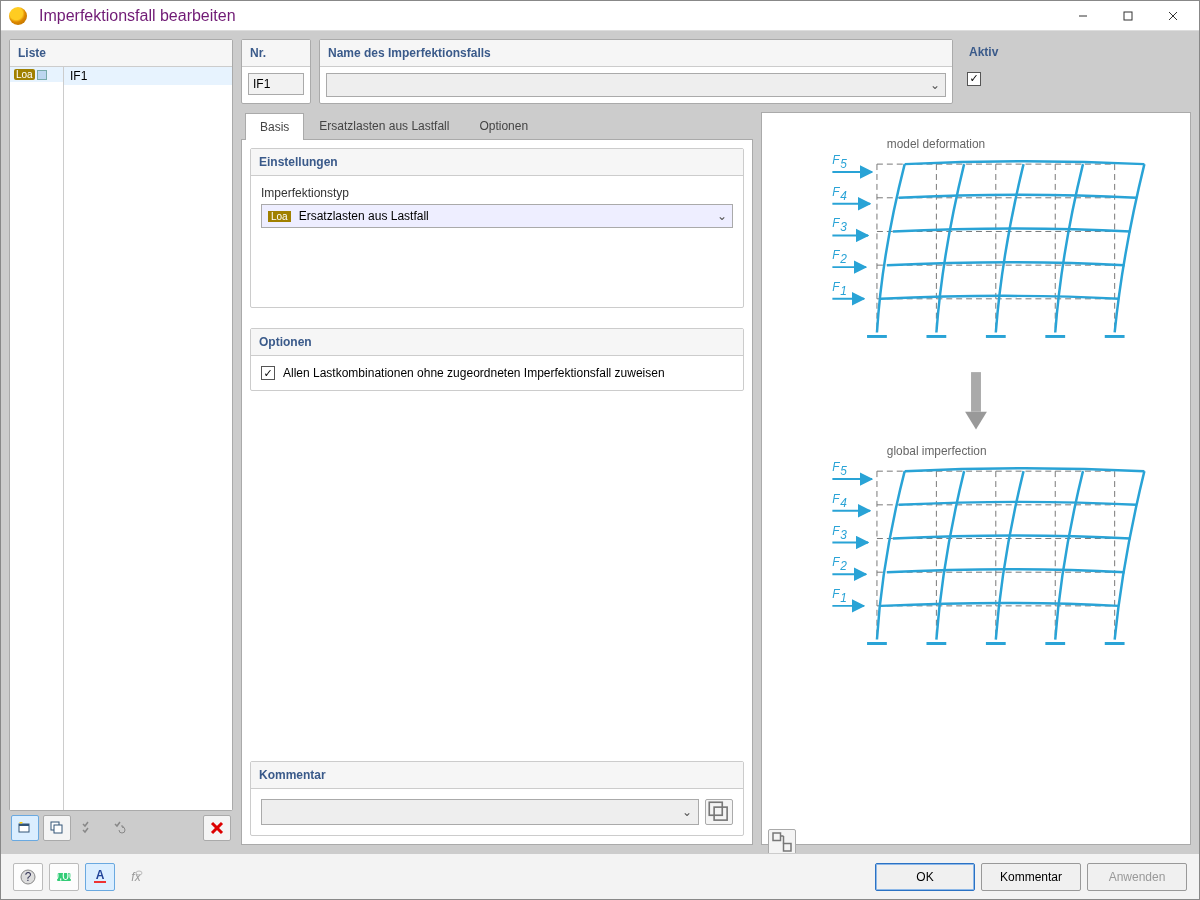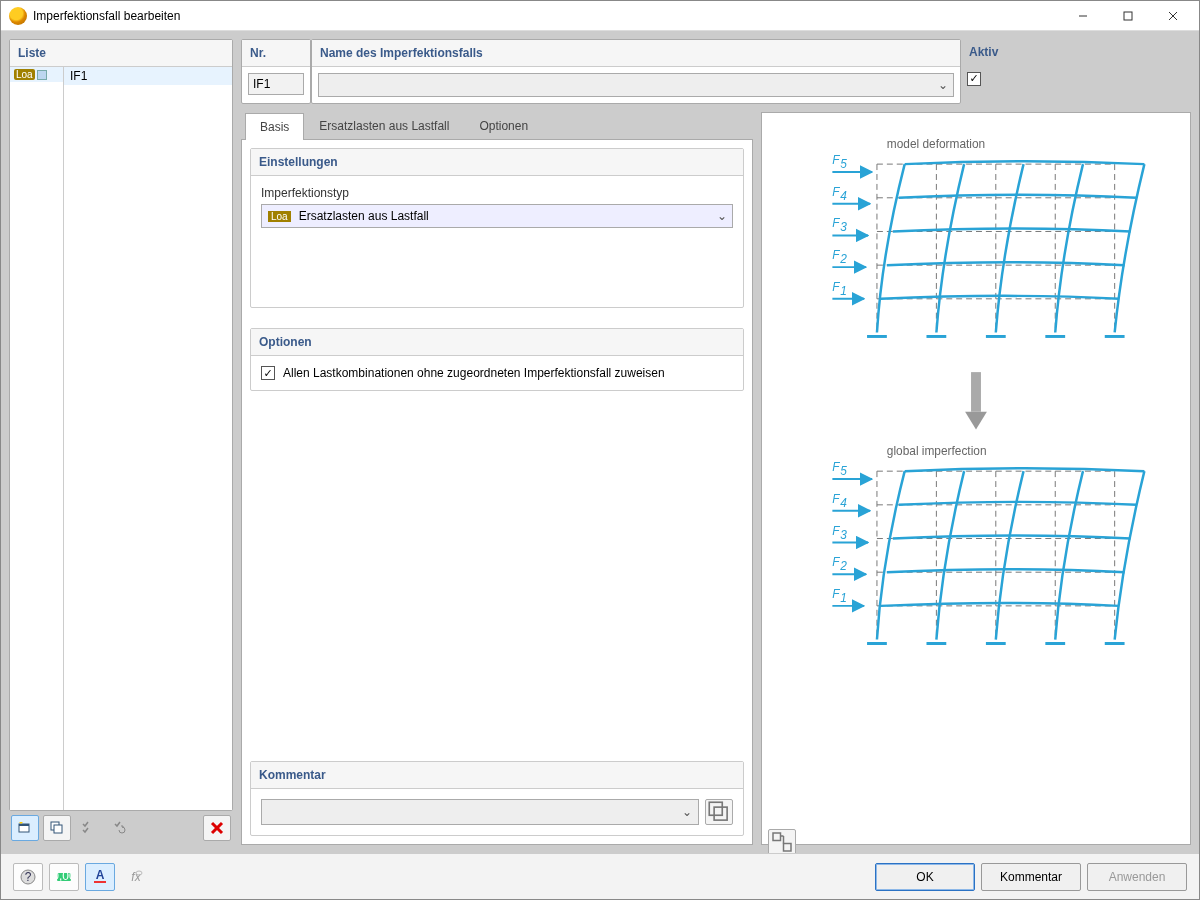--- a/index.html
+++ b/index.html
@@ -1,19 +1,19 @@
 <!DOCTYPE html>
 <html><head>
 <meta charset="utf-8">
 <style>
 * { box-sizing: border-box; margin: 0; padding: 0; font-family: "Segoe UI", Tahoma, sans-serif; font-size: 12px; }
 body { background: #fff; width: 1200px; height: 900px; overflow: hidden; display: flex; flex-direction: column; border: 1px solid #888; }
 .titlebar { height: 30px; display: flex; align-items: center; padding: 0 4px 0 8px; background: #fff; border-bottom: 1px solid #ddd; }
 .titlebar .app-icon { width: 18px; height: 18px; margin-right: 6px; background: radial-gradient(circle at 40% 35%, #fc2 0 40%, #d80 55%, #a60 100%); border-radius: 50%; position: relative; }
-.titlebar .title { flex: 1; color: #000000; font-size: 12px; }
+.titlebar .title { flex: 1; color: #701a75; font-size: 16px; margin-left: 6px; }
 .winbtn { width: 45px; height: 30px; display: flex; align-items: center; justify-content: center; color: #333; }
 .winbtn svg { width: 10px; height: 10px; }
 
 .workarea { flex: 1; background: #ccc; padding: 8px; display: flex; gap: 8px; min-height: 0; }
 
 .panel { background: #fff; border: 1px solid #aaa; border-radius: 2px; }
 .panel-header { color: #3a5a8a; font-weight: 600; padding: 6px 8px; background: #f6f6f6; border-bottom: 1px solid #ccc; }
 .panel-body { padding: 6px; }
 
 .left-col { width: 224px; display: flex; flex-direction: column; gap: 0; min-height: 0; }
@@ -25,21 +25,21 @@
 .tree-item .swatch { width:10px;height:10px;background:#bcd6f0;border:1px solid #7aa; }
 .name-col { flex:1; }
 .name-col .list-row { padding: 2px 6px; background:#E7F3FE; }
 .list-toolbar { display:flex; gap:4px; padding:4px 2px; align-items:center; }
 .tbtn { width:28px;height:26px;border:1px solid #aaa;background:#f4f4f4;display:flex;align-items:center;justify-content:center;border-radius:2px; }
 .tbtn svg{width:16px;height:16px;}
 .tbtn.danger svg{color:#d00;}
 .spacer{flex:1;}
 
 .right-area { flex:1; display:flex; flex-direction:column; gap:8px; min-height:0; }
-.top-row { display:flex; }
+.top-row { display:flex; gap:8px; }
 .nr-panel { width:70px; }
 .nr-panel input { width:100%; border:1px solid #aaa; padding:3px 4px; background:#f2f2f2; }
 .name-panel { flex:1; }
 .name-panel .combo { width:100%; }
 .aktiv-panel { width:230px; }
 .aktiv-panel .panel-body { padding-top:6px; }
 .chk { width:14px;height:14px;border:1px solid #555;display:inline-flex;align-items:center;justify-content:center;background:#fff; }
 .chk.checked::after { content:"✓"; font-size:11px; line-height:1; }
 
 .main-row { flex:1; display:flex; gap:8px; min-height:0; }

